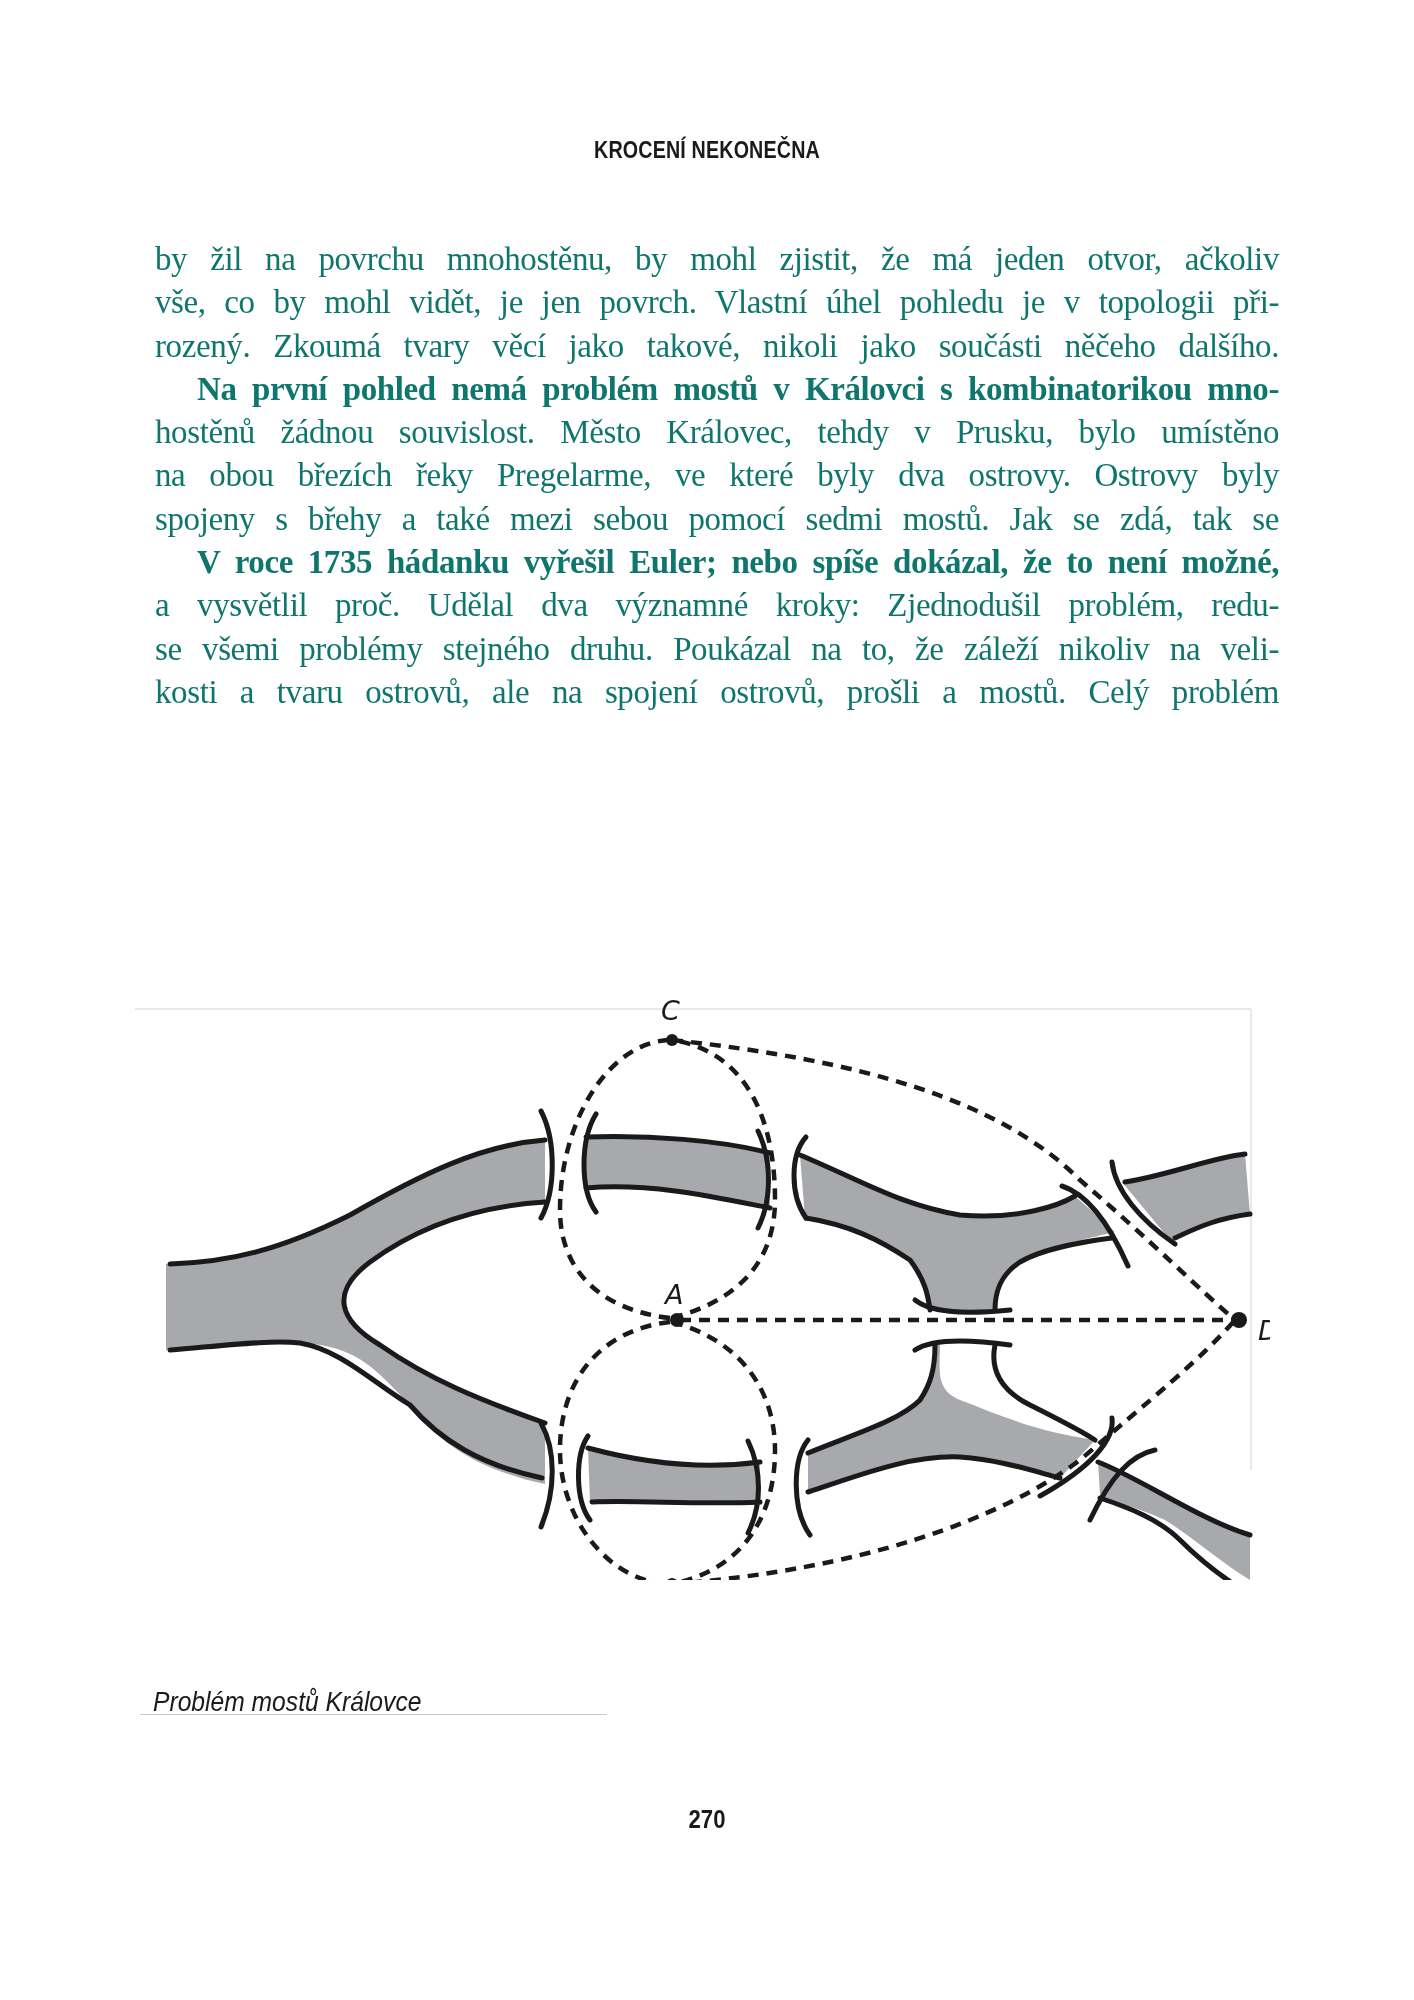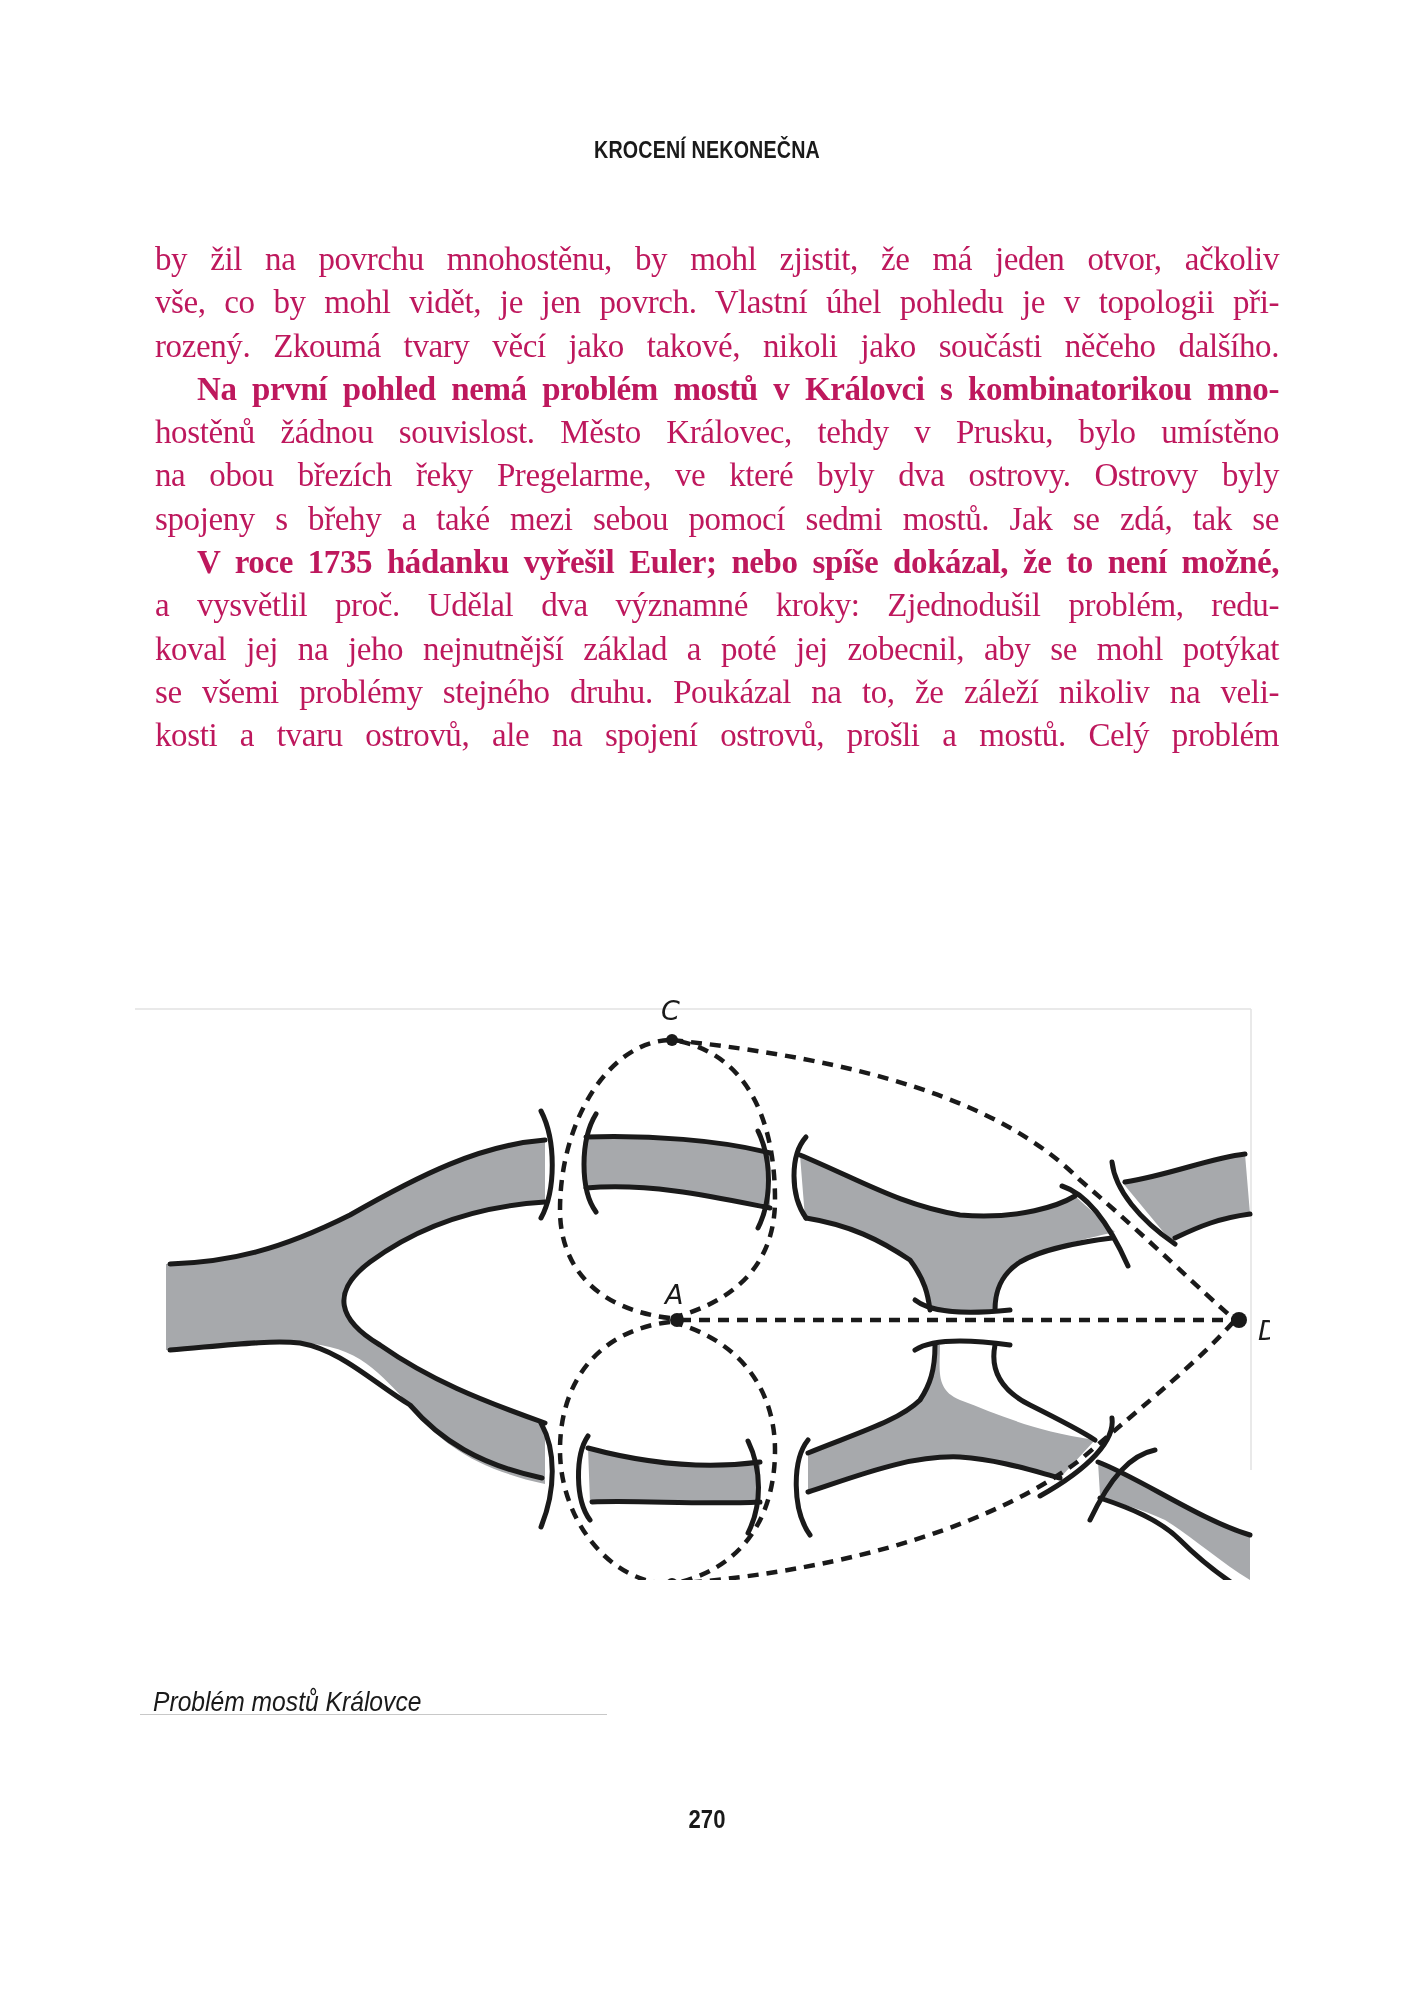--- a/index.html
+++ b/index.html
@@ -28,21 +28,21 @@
       transform-origin: center;
     }
     .body-text {
       position: absolute;
       top: 238px;
       left: 155px;
       width: 1124px;
       font-family: "Liberation Serif", serif;
       font-size: 33px;
       line-height: 43.3px;
-      color: #be185d;
+      color: #0f766e;
     }
     .line {
       display: block;
       white-space: nowrap;
       text-align: justify;
       text-align-last: justify;
       height: 43.3px;
       letter-spacing: -0.4px;
       word-spacing: -1px;
     }
@@ -115,21 +115,20 @@
   <span class="line">vše, co by mohl vidět, je jen povrch. Vlastní úhel pohledu je v topologii při-</span>
   <span class="line">rozený. Zkoumá tvary věcí jako takové, nikoli jako součásti něčeho dalšího.</span>
 
   <span class="line indent">Na první pohled nemá problém mostů v Královci s kombinatorikou mno-</span>
   <span class="line">hostěnů žádnou souvislost. Město Královec, tehdy v Prusku, bylo umístěno</span>
   <span class="line">na obou březích řeky Pregelarme, ve které byly dva ostrovy. Ostrovy byly</span>
   <span class="line">spojeny s břehy a také mezi sebou pomocí sedmi mostů. Jak se zdá, tak se</span>
 
   <span class="line indent">V roce 1735 hádanku vyřešil Euler; nebo spíše dokázal, že to není možné,</span>
   <span class="line">a vysvětlil proč. Udělal dva významné kroky: Zjednodušil problém, redu-</span>
-  <span class="line">koval jej na jeho nejnutnější základ a poté jej zobecnil, aby se mohl potýkat</span>
   <span class="line">se všemi problémy stejného druhu. Poukázal na to, že záleží nikoliv na veli-</span>
   <span class="line">kosti a tvaru ostrovů, ale na spojení ostrovů, prošli a mostů. Celý problém</span>
 </div>
 
 <div class="figure">
   <svg width="1140" height="620" viewBox="130 960 1140 620" xmlns="http://www.w3.org/2000/svg">
 
     <line x1="135" y1="1009" x2="1251" y2="1009" stroke="#e2e2e2" stroke-width="1.5"></line>
     <line x1="1251" y1="1009" x2="1251" y2="1470" stroke="#e2e2e2" stroke-width="1.5"></line>
 

